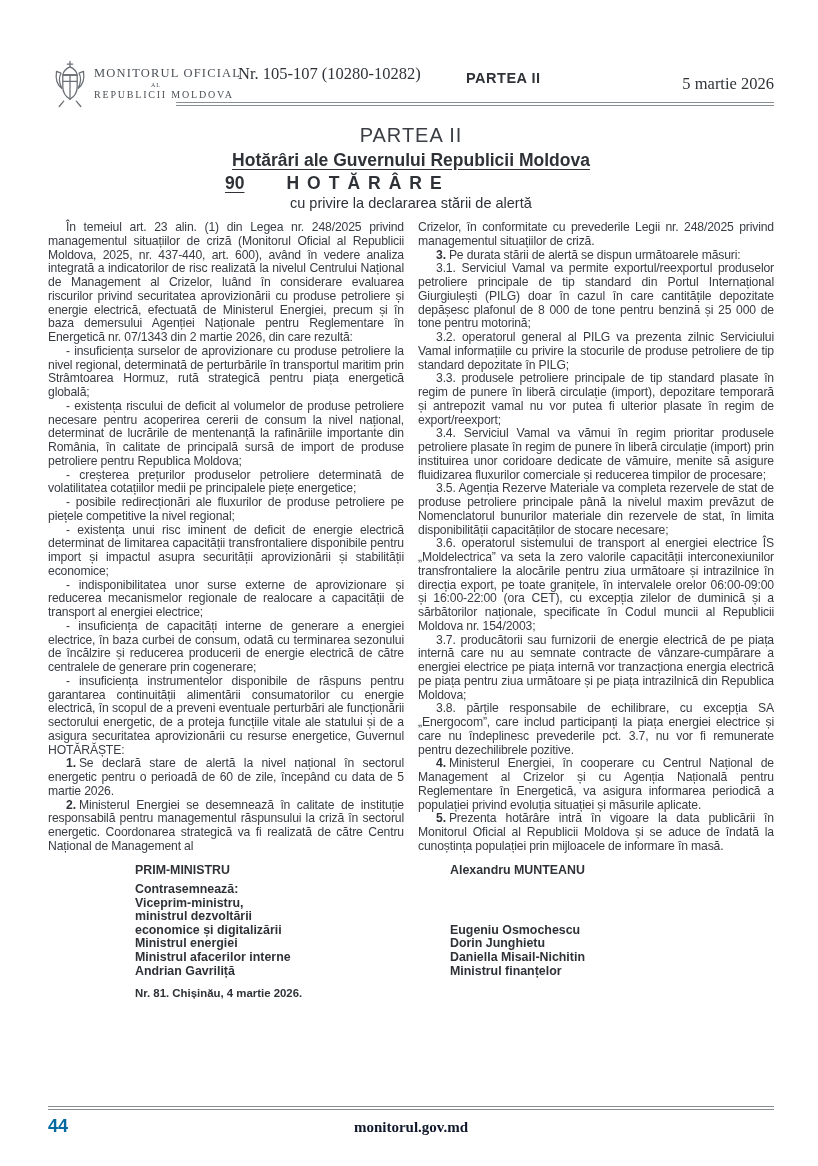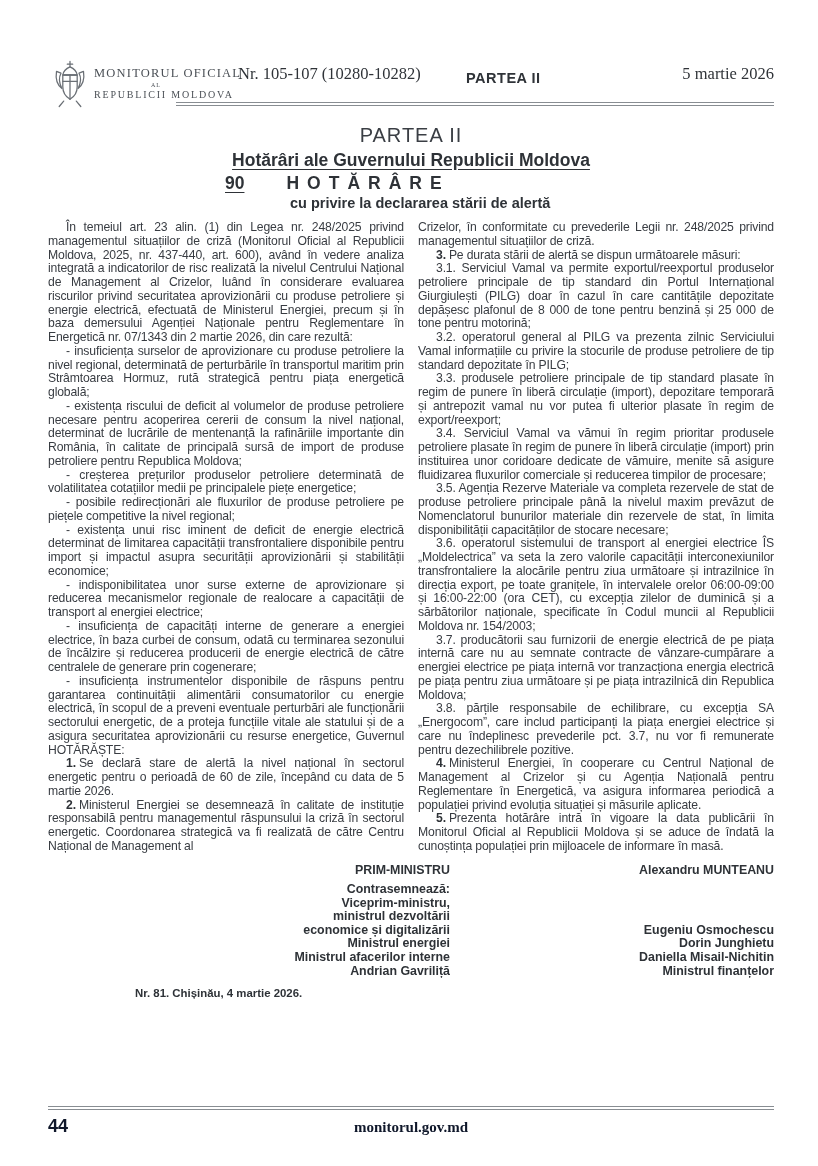--- a/index.html
+++ b/index.html
@@ -16,54 +16,54 @@
   .emblem { position:absolute; left:4px; top:0; width:36px; height:52px; }
   .logo-text { position:absolute; left:46px; top:8px; width:124px; text-align:center;
                font-family:"Liberation Serif", serif; color:#4b5056; }
   .logo-l1 { font-size:12.5px; letter-spacing:1.2px; white-space:nowrap; }
   .logo-l2 { font-size:6px; letter-spacing:1px; margin-top:1px; }
   .logo-l3 { font-size:10px; letter-spacing:1.8px; margin-top:1px; white-space:nowrap; }
   .issue { position:absolute; left:190px; top:6px; font-family:"Liberation Serif", serif;
            font-size:16.5px; color:#2f3338; }
   .hdr-part { position:absolute; left:418px; top:12px; font-size:14.5px; font-weight:bold;
               letter-spacing:0.5px; color:#2f3338; }
-  .hdr-date { position:absolute; right:0; top:6px; font-family:"Liberation Serif", serif;
+  .hdr-date { position:absolute; right:0; top:16px; font-family:"Liberation Serif", serif;
               font-size:16.5px; color:#2f3338; }
   .dbl-rule { height:4px; border-top:1px solid #888d92; border-bottom:1px solid #888d92; }
   .hdr-rule { position:absolute; left:128px; right:0; top:44px; }
 
   
   .t-part { margin-top:12px; text-align:center; font-size:20px; letter-spacing:1px; color:#3a3e44; }
   .t-section { margin-top:3px; text-align:center; font-size:17.5px; font-weight:bold; color:#2e3237;
                text-decoration:underline; text-underline-offset:3px; }
   .t-row { margin-top:2px; margin-left:177px; display:flex; align-items:flex-end; }
   .t-num { font-size:17.5px; font-weight:bold; text-decoration:underline; text-underline-offset:3px;
            color:#2e3237; }
   .t-kind { margin-left:42px; font-size:17.5px; font-weight:bold; letter-spacing:8px; color:#2e3237; }
-  .t-sub { margin-left:242px; margin-top:1px; font-size:14.5px; font-weight:bold; color:#2e3237; }
+  .t-sub { margin-left:242px; margin-top:1px; font-size:14.5px; font-weight:normal; color:#2e3237; }
 
   
   .columns { margin-top:10px; display:flex; gap:14px; }
   .col { width:356px; }
   .para { font-size:12.2px; line-height:13.75px; letter-spacing:-0.15px;
           text-align:justify; text-indent:18px; color:#383c42; }
   .para.noindent { text-indent:0; }
   .para b { margin-right:3px; color:#2e3237; }
 
   
   .signatures { margin-top:10px; padding-left:87px; }
   .sig-row { display:grid; grid-template-columns:315px auto; font-weight:bold;
-             font-size:12.4px; line-height:13.6px; color:#2e3237;text-align:right; }
+             font-size:12.4px; line-height:13.6px; color:#2e3237; }
   .sig-row:first-child { margin-bottom:6px; }
   .sig-note { margin-top:9px; font-weight:bold; font-size:11.4px; color:#2e3237; }
 
   
   .footer { position:absolute; left:48px; right:44px; top:1106px; }
   .footer-row { position:relative; margin-top:6px; height:24px; }
-  .page-num { position:absolute; left:0; top:0; font-size:18px; font-weight:bold; color:#0f172a; }
+  .page-num { position:absolute; left:0; top:0; font-size:18px; font-weight:bold; color:#0369a1; }
   .site { position:absolute; left:0; right:0; top:3px; text-align:center;
           font-family:"Liberation Serif", serif; font-weight:bold; font-size:15px; color:#0f172a; }
 </style>
 </head>
 <body>
 
 <div class="page">
 
   <div class="header">
     <svg class="emblem" viewBox="0 0 40 56" xmlns="http://www.w3.org/2000/svg">

